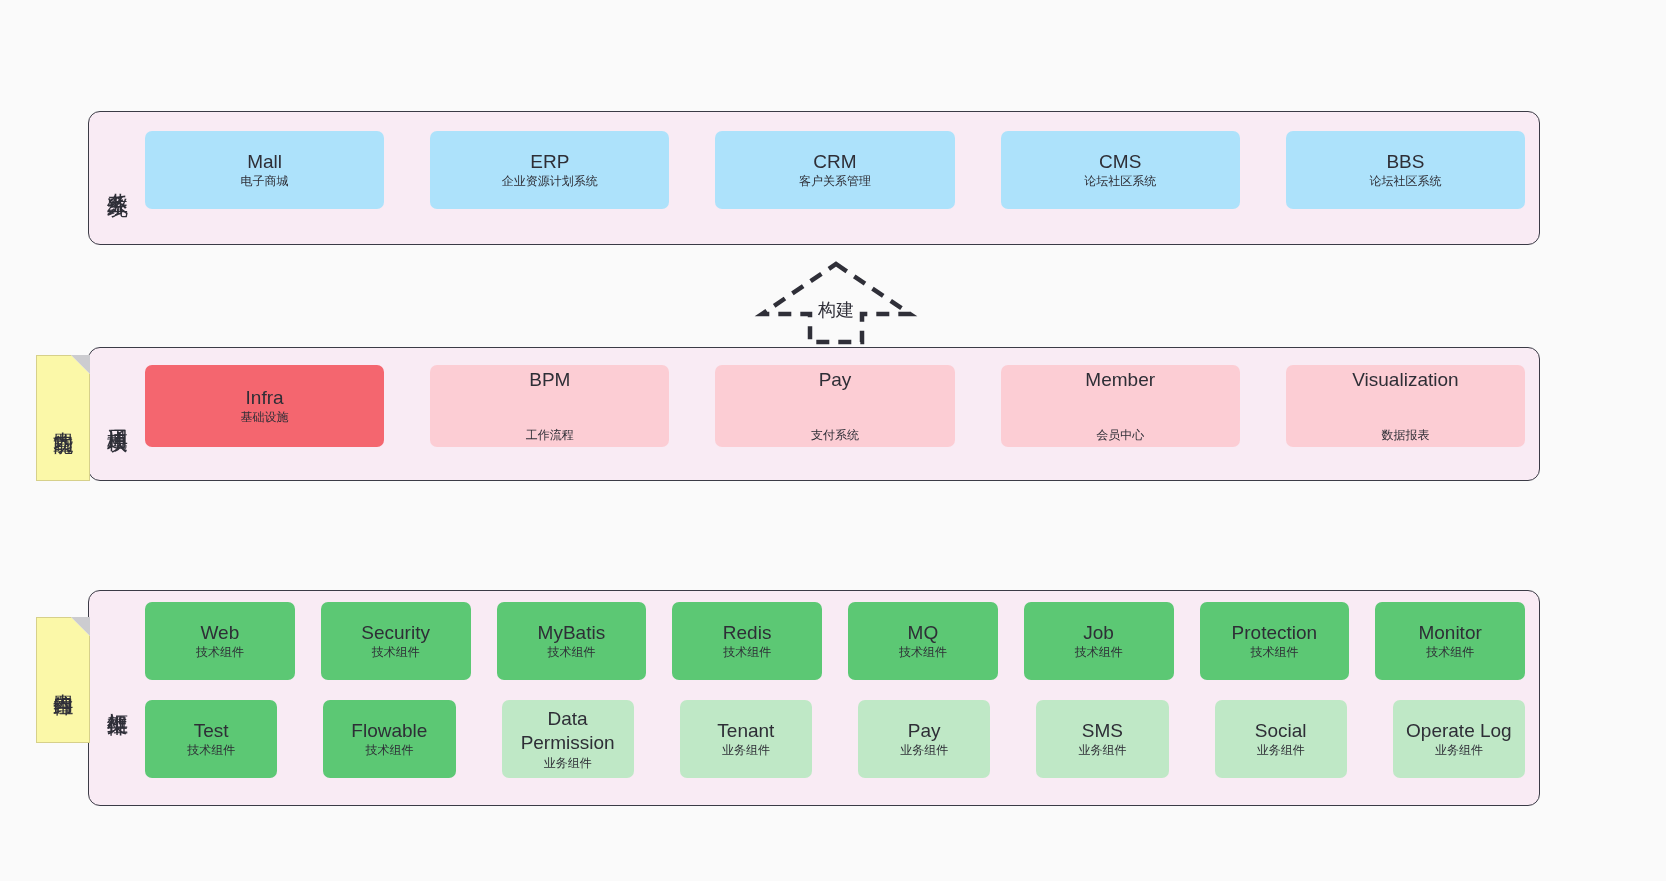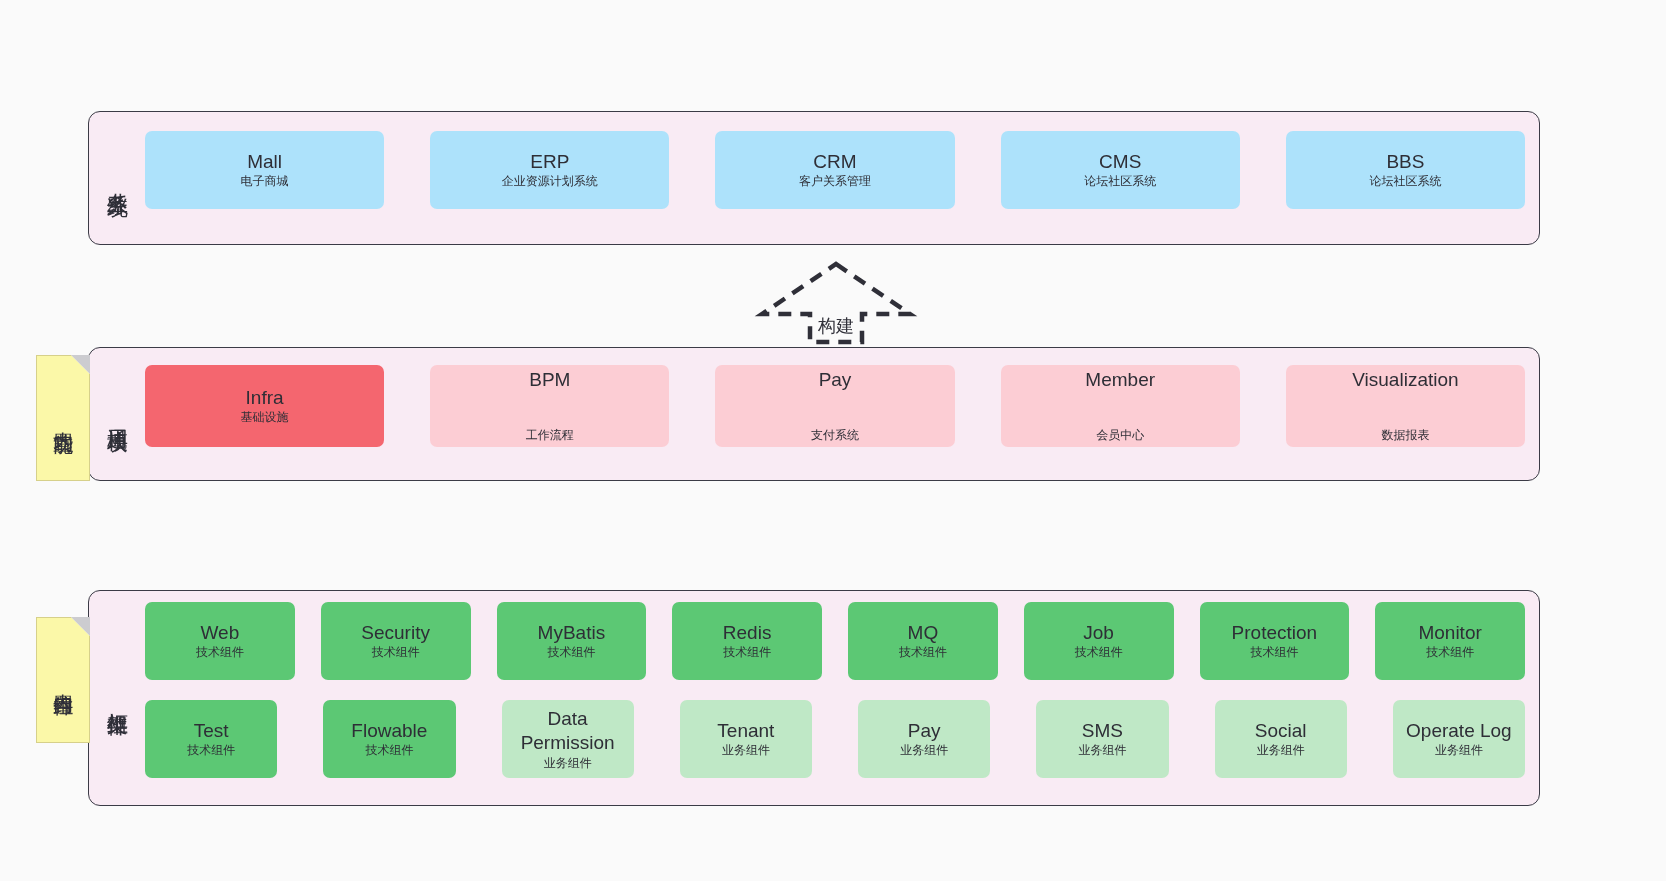--- a/index.html
+++ b/index.html
@@ -188,21 +188,21 @@
           <span class="cn">论坛社区系统</span>
         </div>
       </div>
     </div>
   </div>
 
   <div class="arrow" id="arrow-build" style="left:752px; top:258px; width:168px; height:86px;">
     <svg width="168" height="86" viewBox="0 0 168 86">
       <path d="M 84 6 L 158 56 L 110 56 L 110 84 L 58 84 L 58 56 L 10 56 Z" fill="none" stroke="#2f2f38" stroke-width="4.5" stroke-dasharray="13 9" stroke-linejoin="miter" stroke-linecap="butt"></path>
     </svg>
-    <span class="arrow-label" style="top:56px;">构建</span>
+    <span class="arrow-label" style="top:40px;">构建</span>
   </div>
 
   <div class="note" id="note-modules" style="left:36px; top:355px; height:126px;">
     <span>内置功能</span>
   </div>
 
   <div class="layer" id="layer-modules" style="left:88px; top:347px; width:1452px; height:134px;">
     <div class="layer-label">通用模块</div>
     <div class="layer-body">
       <div class="row mod-row">

